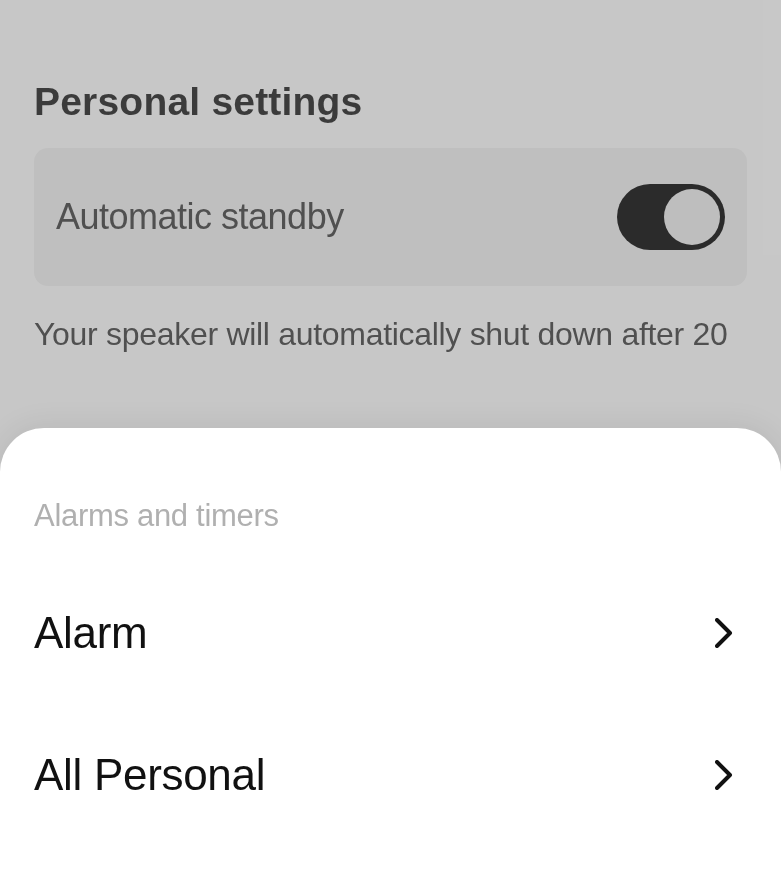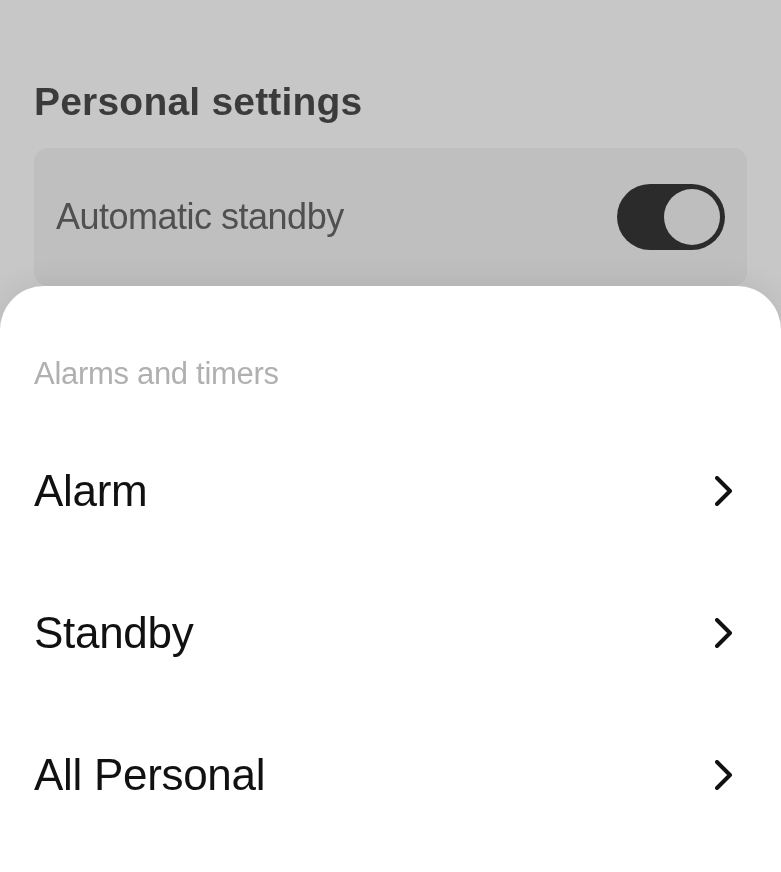--- a/index.html
+++ b/index.html
@@ -152,28 +152,20 @@
   <div class="sheet-item">
     <div class="sheet-item-label">Alarm</div>
     <div class="chevron">
       <svg viewBox="0 0 18 30">
           <path d="M2 2 L15 15 L2 28" stroke="#111" stroke-width="4" fill="none" stroke-linecap="round" stroke-linejoin="round"></path>
         </svg>
     </div>
   </div>
 
 
-  <div class="sheet-item">
-    <div class="sheet-item-label">Standby</div>
-    <div class="chevron">
-      <svg viewBox="0 0 18 30">
-          <path d="M2 2 L15 15 L2 28" stroke="#111" stroke-width="4" fill="none" stroke-linecap="round" stroke-linejoin="round"></path>
-        </svg>
-    </div>
-  </div>
 
   <div class="sheet-item">
     <div class="sheet-item-label">All Personal</div>
     <div class="chevron">
       <svg viewBox="0 0 18 30">
           <path d="M2 2 L15 15 L2 28" stroke="#111" stroke-width="4" fill="none" stroke-linecap="round" stroke-linejoin="round"></path>
         </svg>
     </div>
   </div>
 </div>

